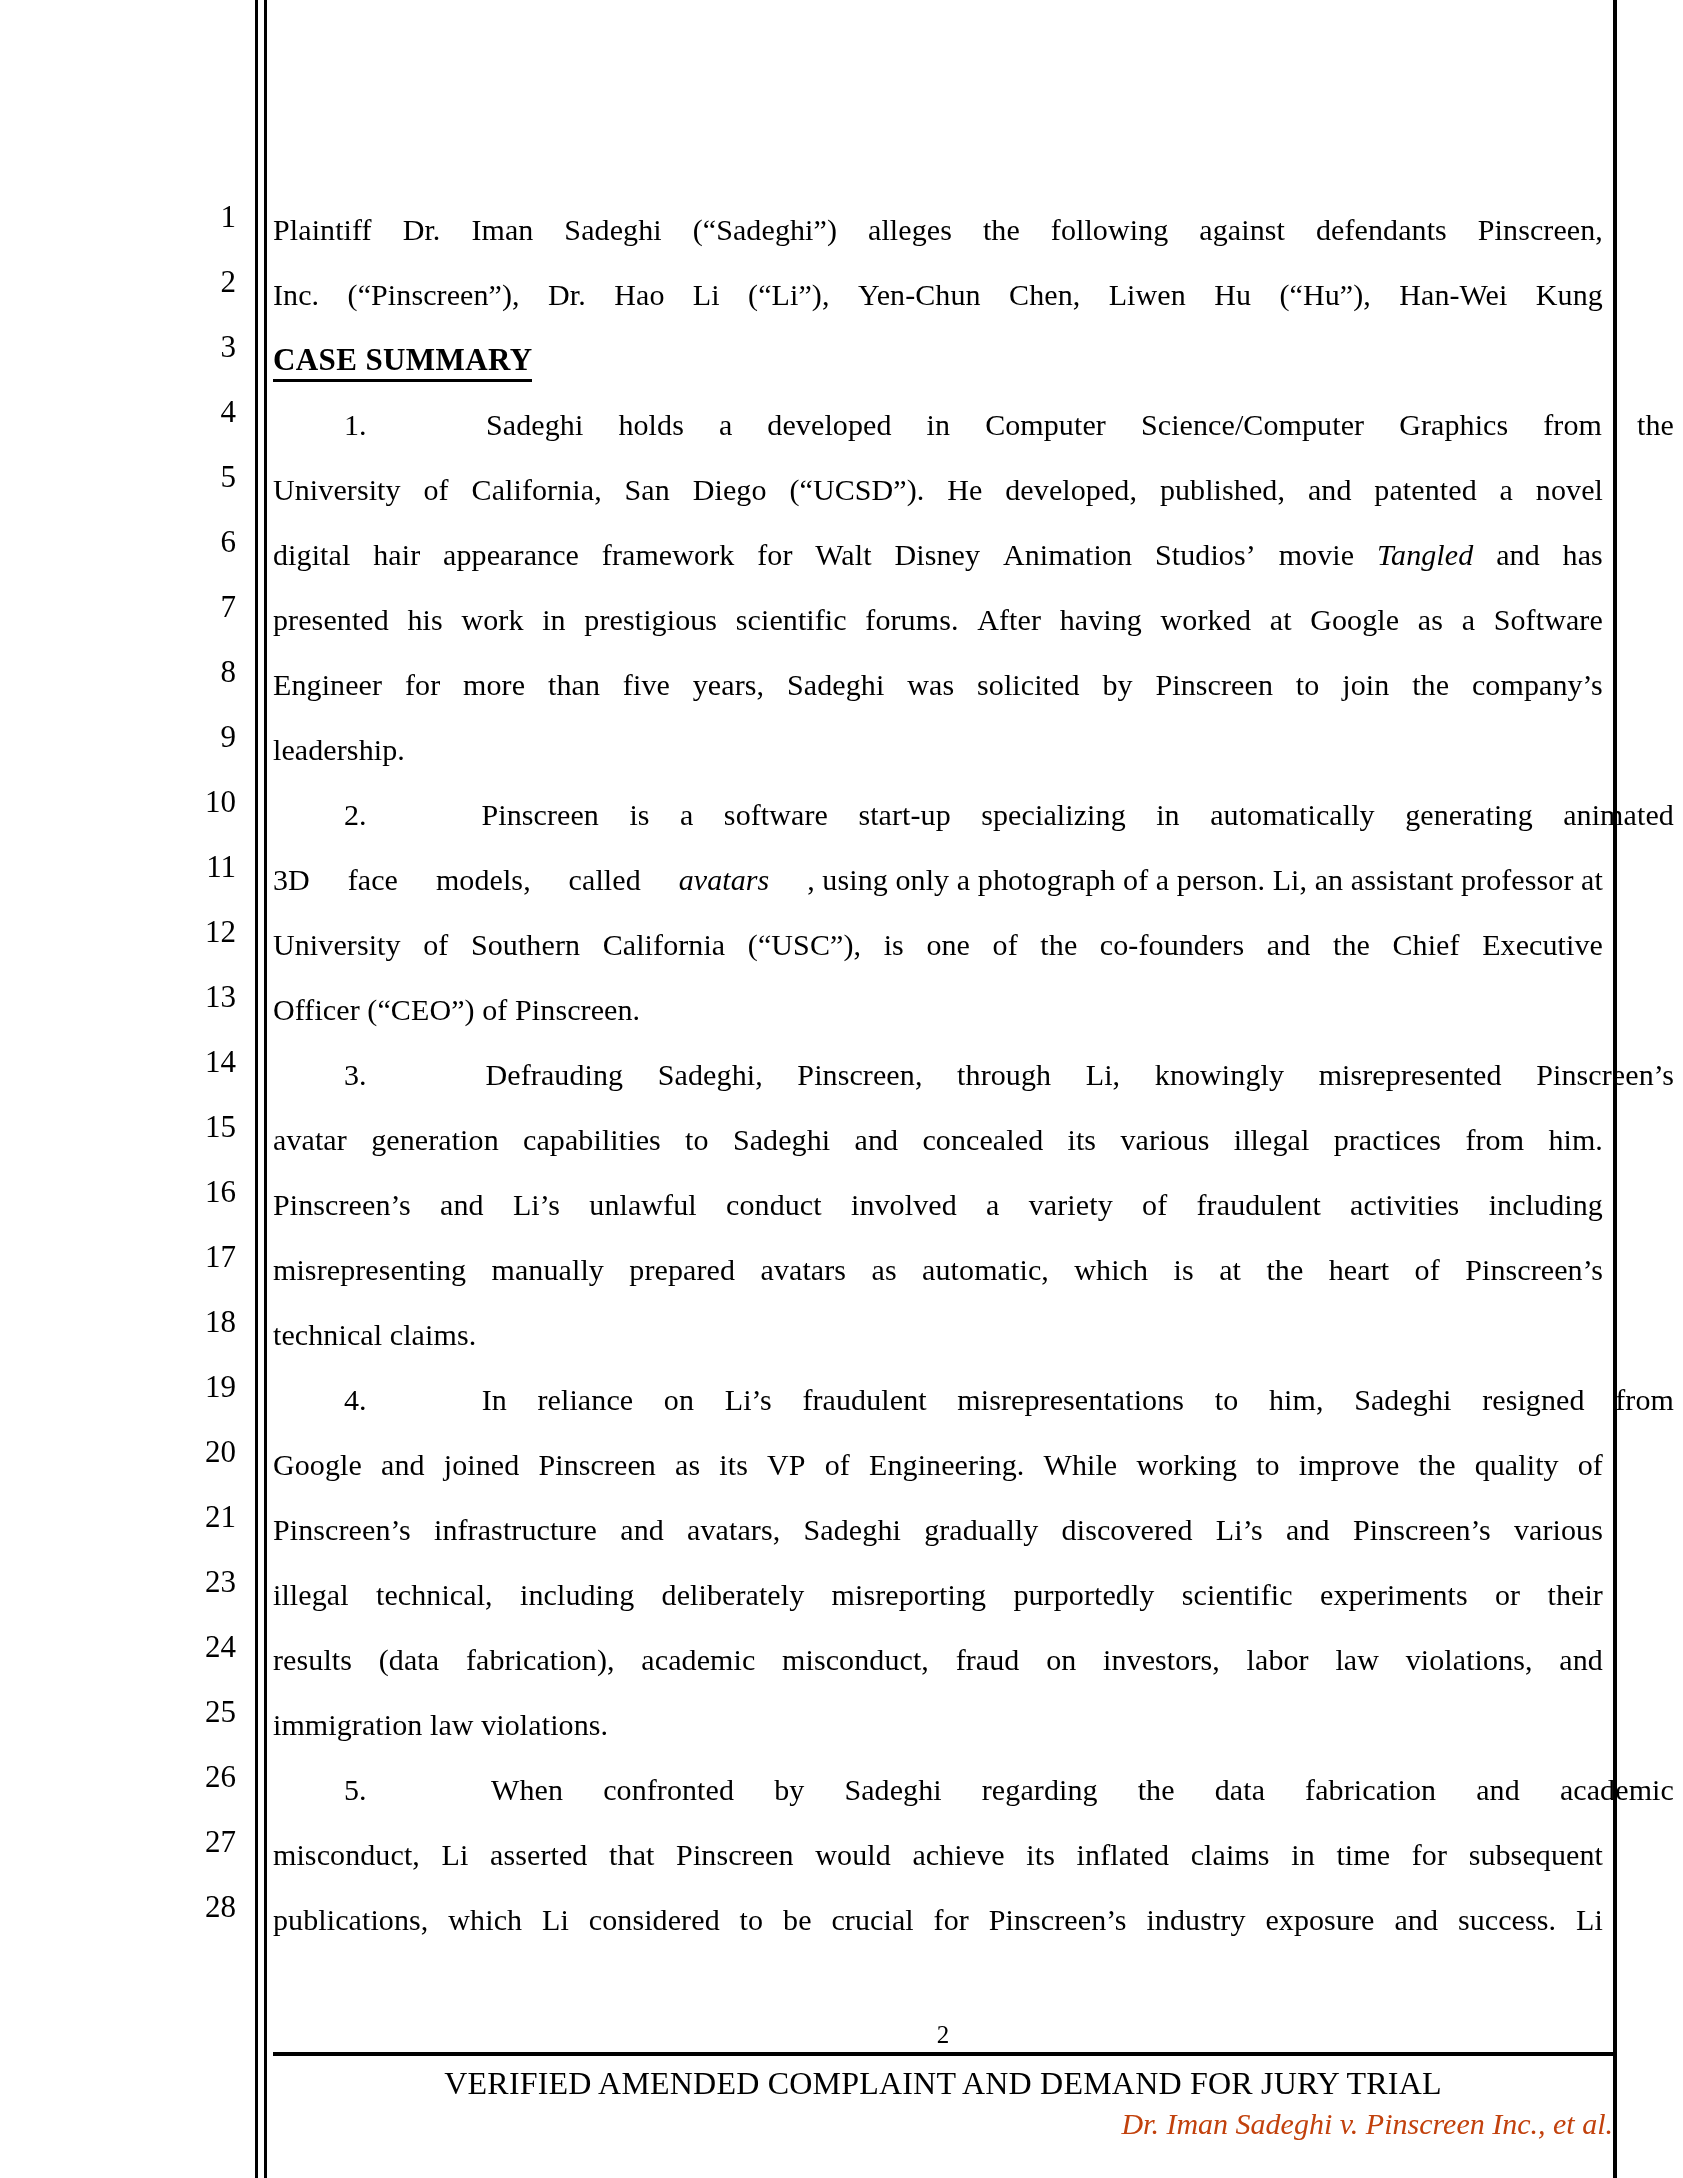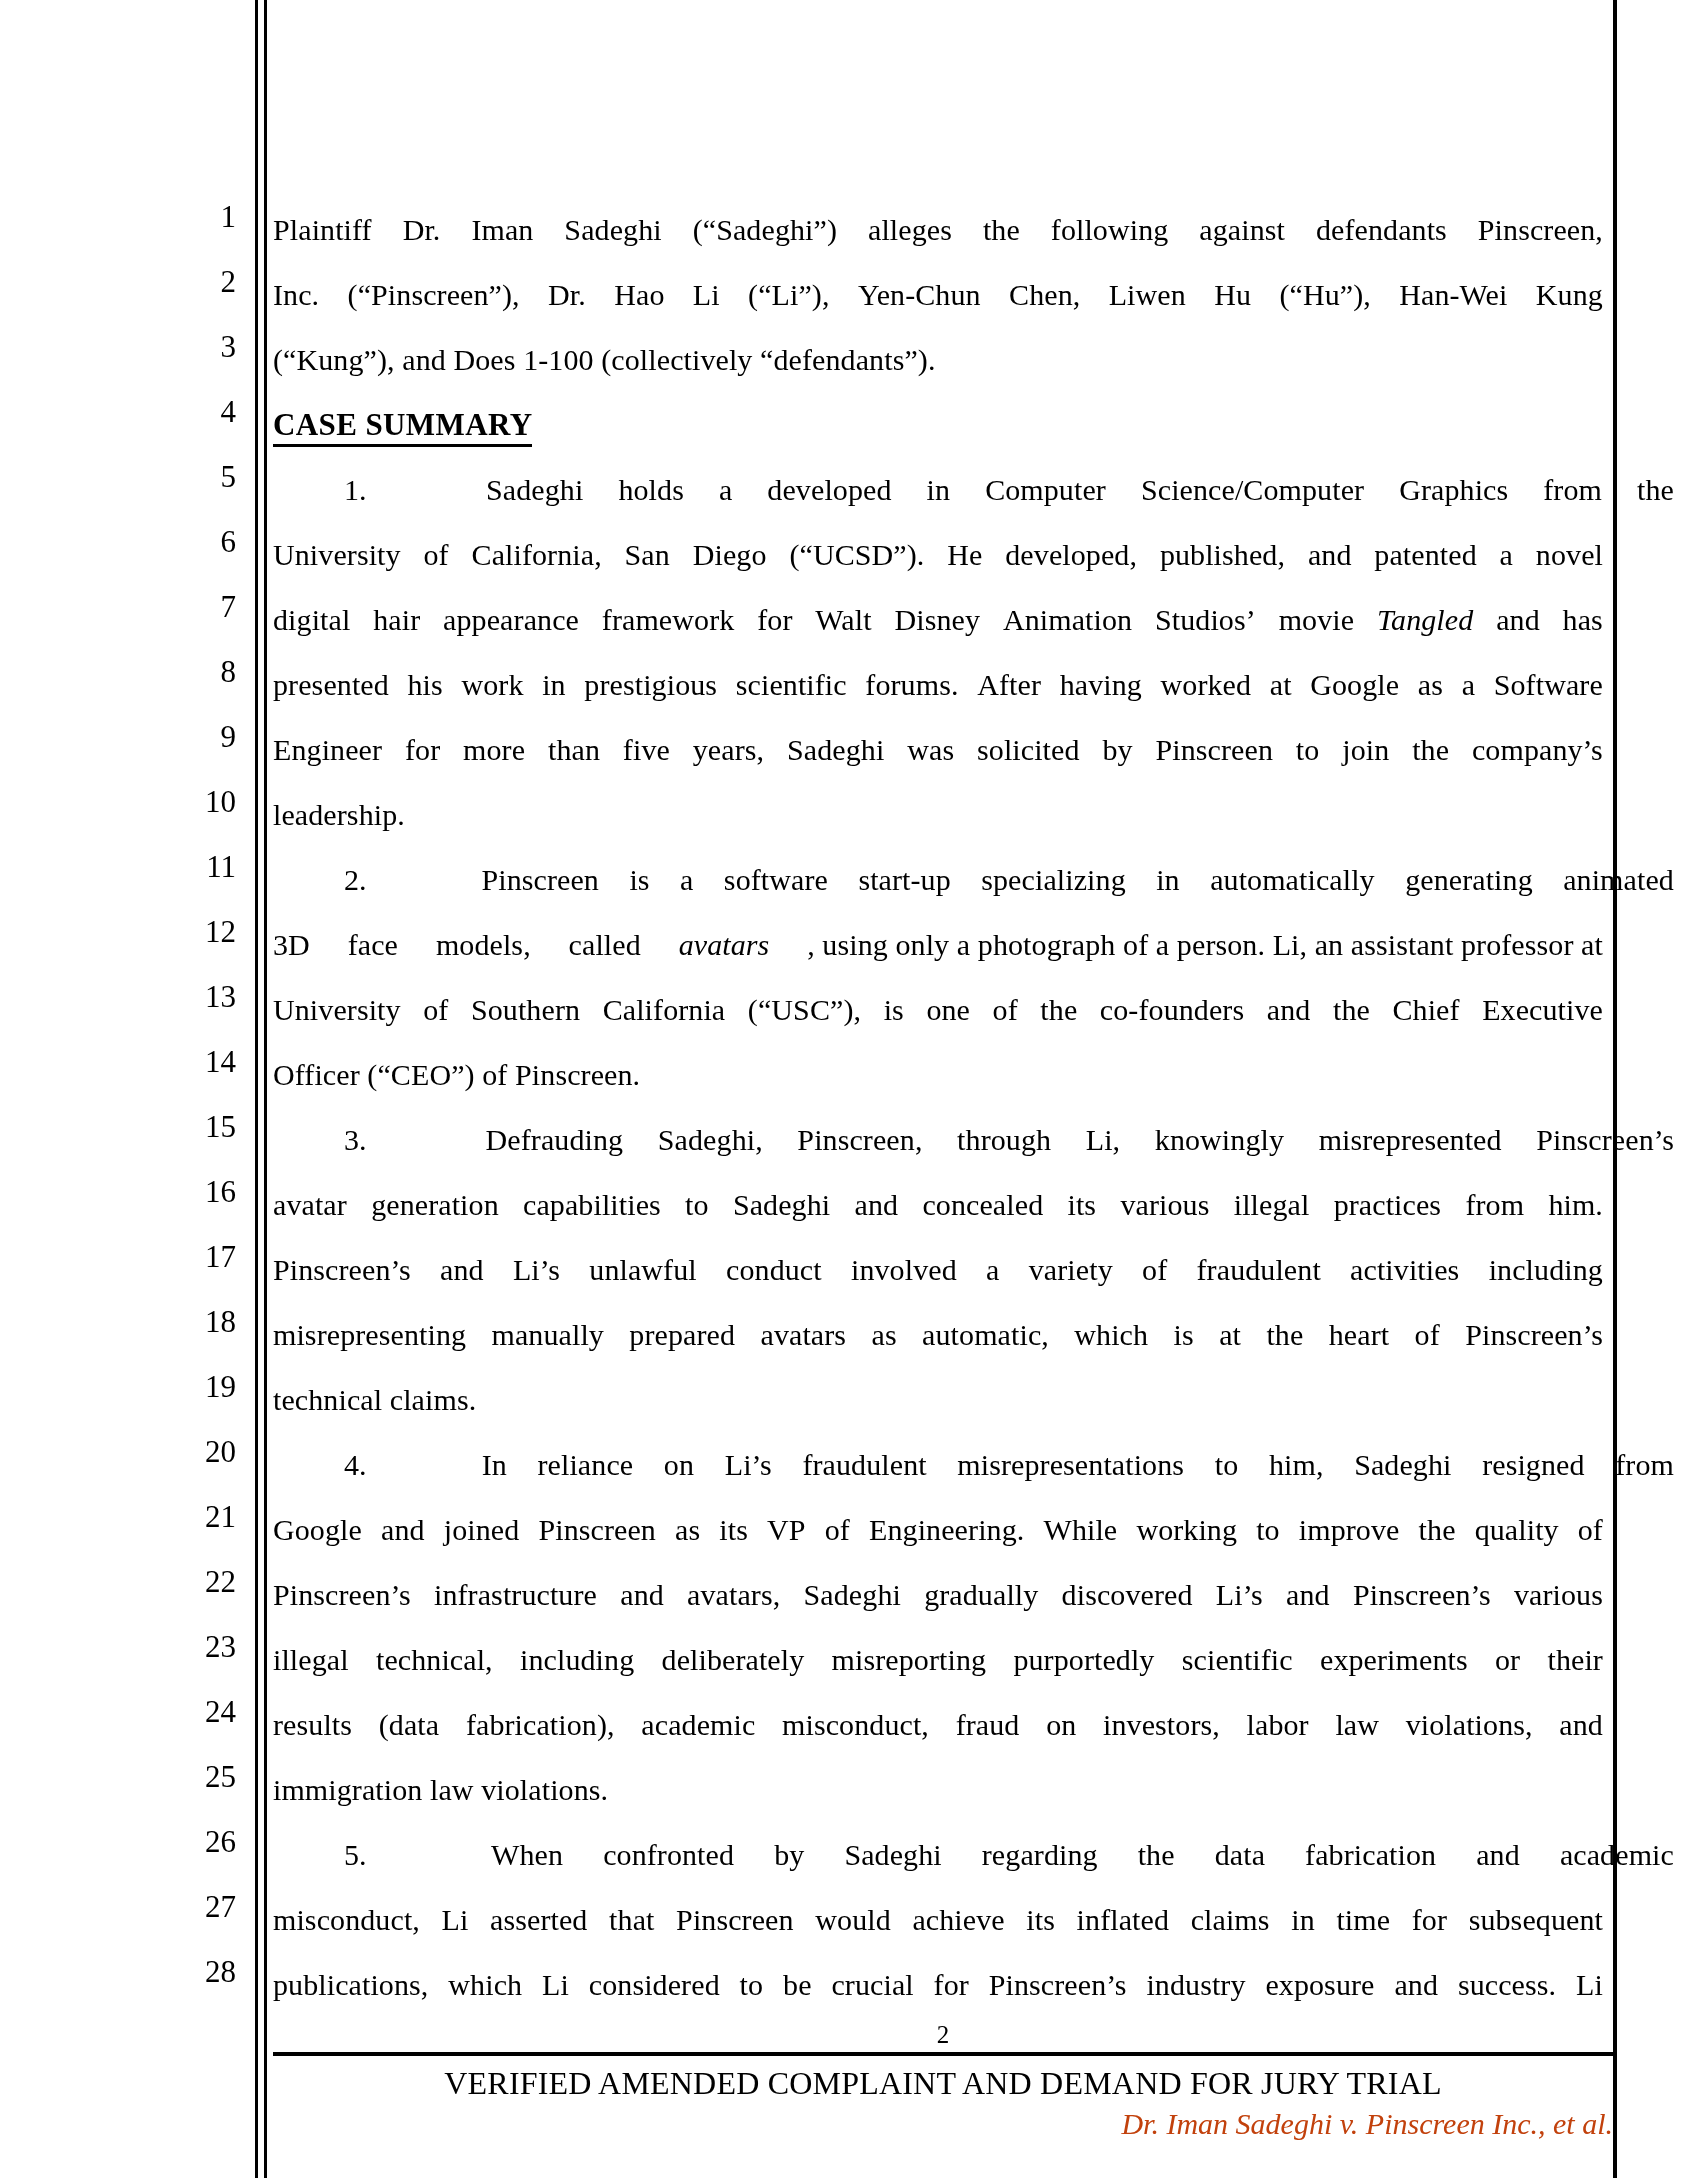--- a/index.html
+++ b/index.html
@@ -160,21 +160,20 @@
     <div class="line-number">12</div>
     <div class="line-number">13</div>
     <div class="line-number">14</div>
     <div class="line-number">15</div>
     <div class="line-number">16</div>
     <div class="line-number">17</div>
     <div class="line-number">18</div>
     <div class="line-number">19</div>
     <div class="line-number">20</div>
     <div class="line-number">21</div>
-    <div class="line-number">22</div>
     <div class="line-number">23</div>
     <div class="line-number">24</div>
     <div class="line-number">25</div>
     <div class="line-number">26</div>
     <div class="line-number">27</div>
     <div class="line-number">28</div>
   </div>
 
   <div class="body-col">
 
@@ -205,21 +204,20 @@
           <span>Yen-Chun</span>
           <span>Chen,</span>
           <span>Liwen</span>
           <span>Hu</span>
           <span>(“Hu”),</span>
           <span>Han-Wei</span>
           <span>Kung</span>
         </div>
     </div>
 
-    <div class="ln flush">(“Kung”), and Does 1-100 (collectively “defendants”).</div>
 
     <div class="ln heading">
       <span>CASE SUMMARY</span>
     </div>
 
     <div class="ln">
       <div class="just indent-para">
           <span class="numlbl">1.</span>
           <span>Sadeghi</span>
           <span>holds</span>

